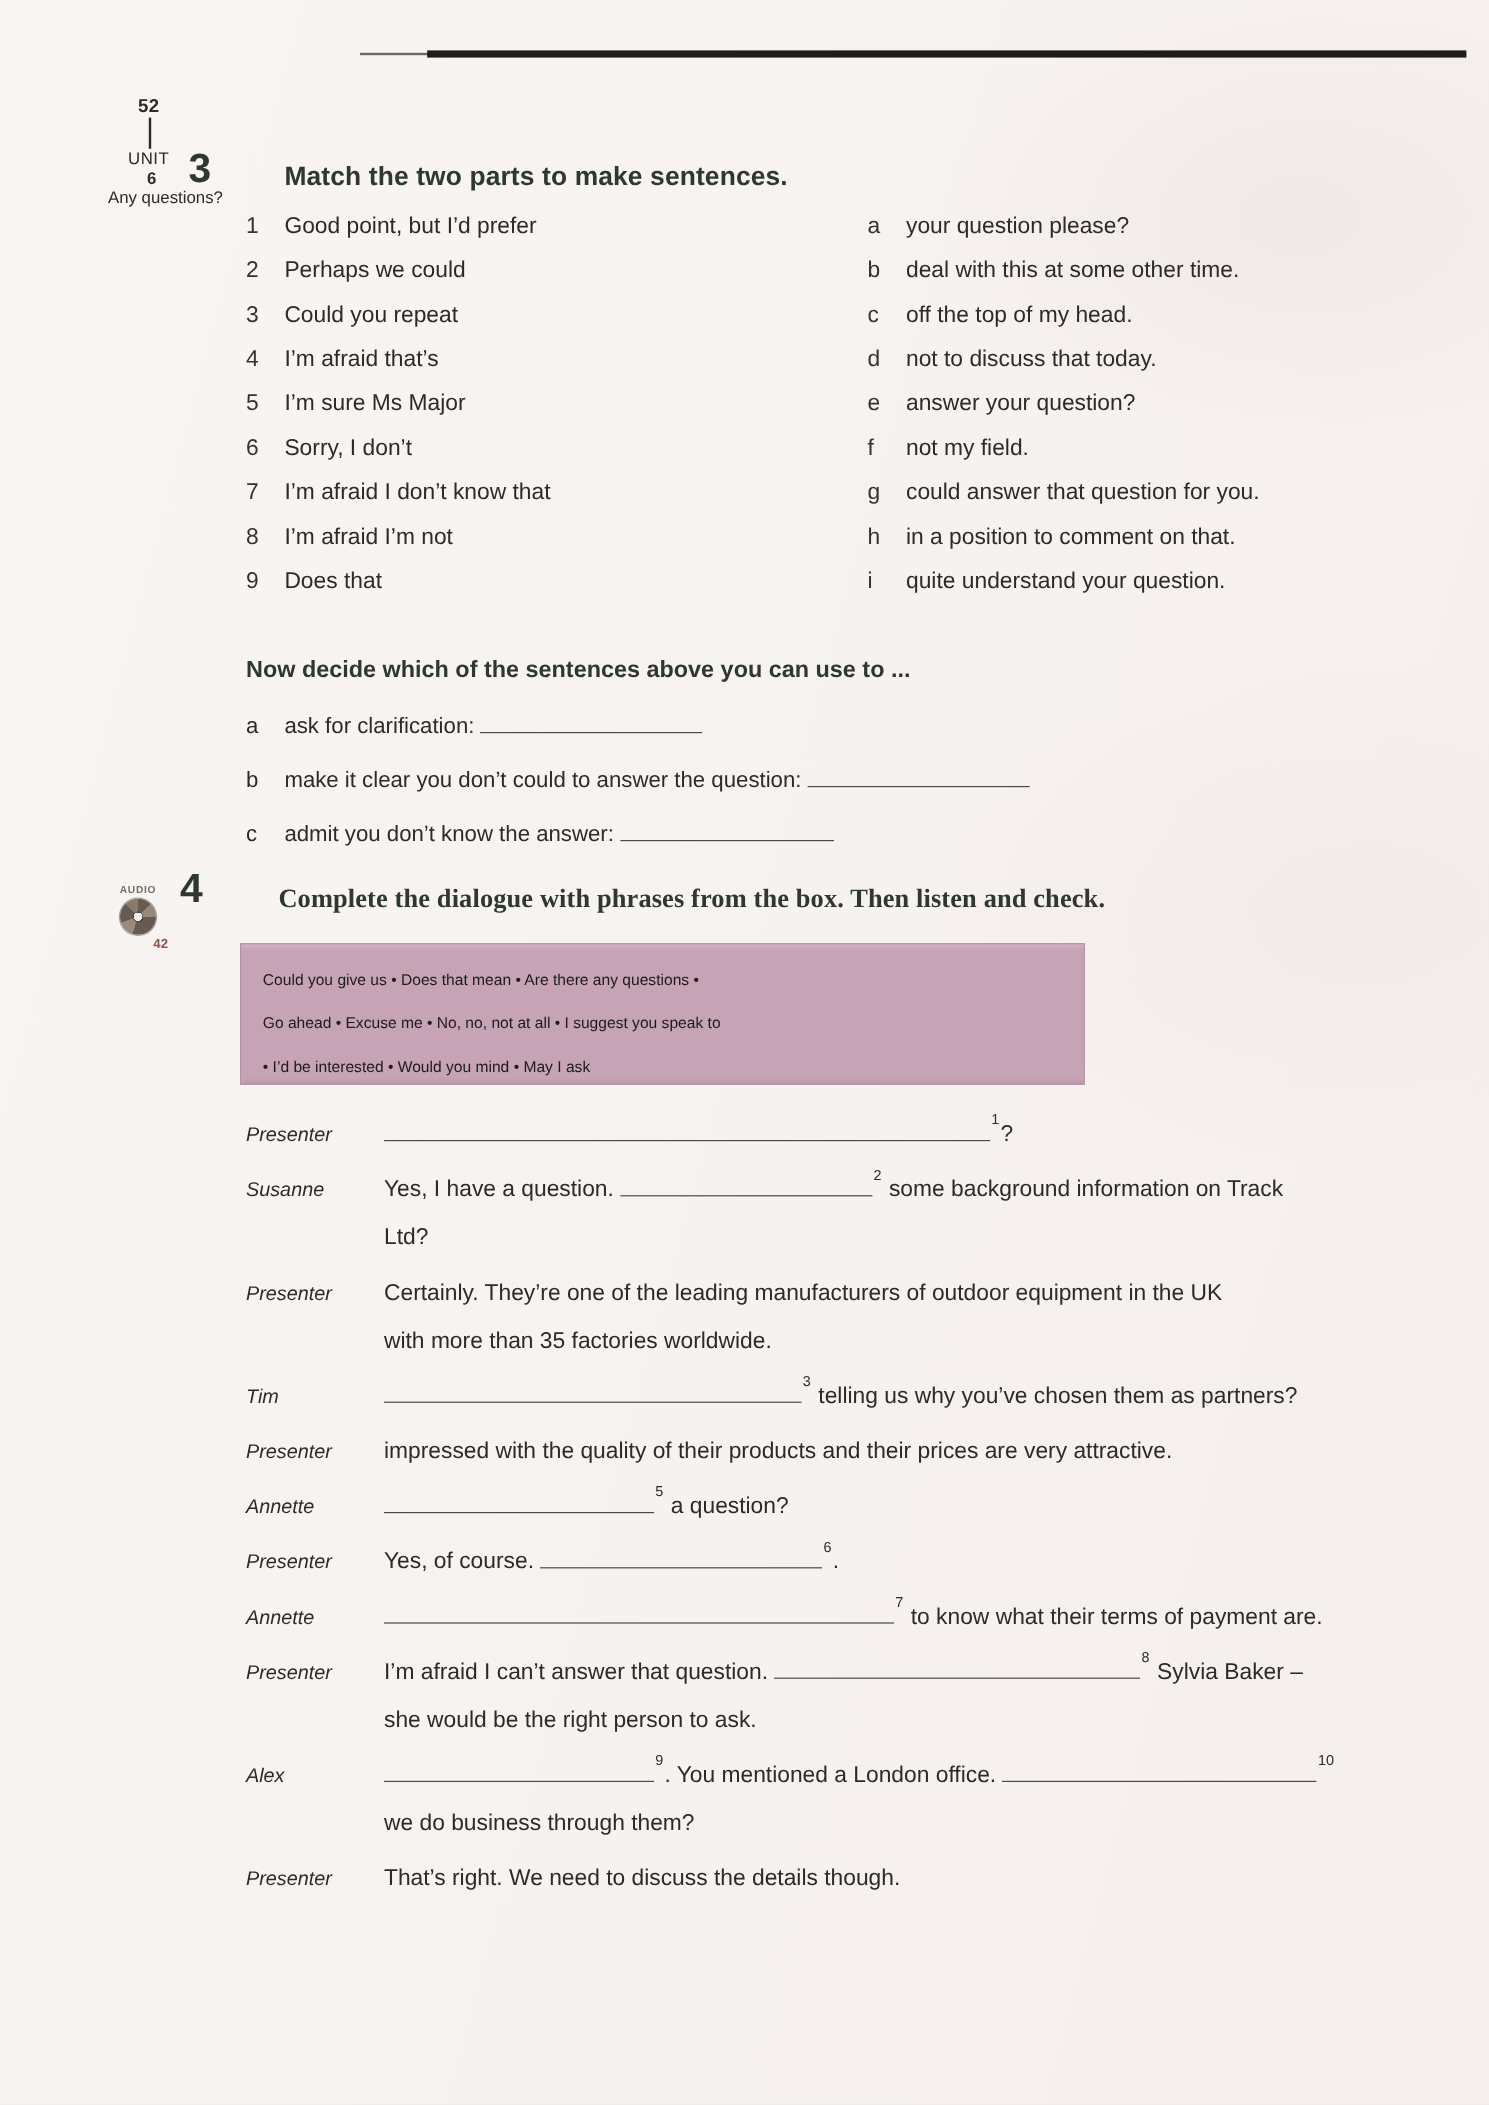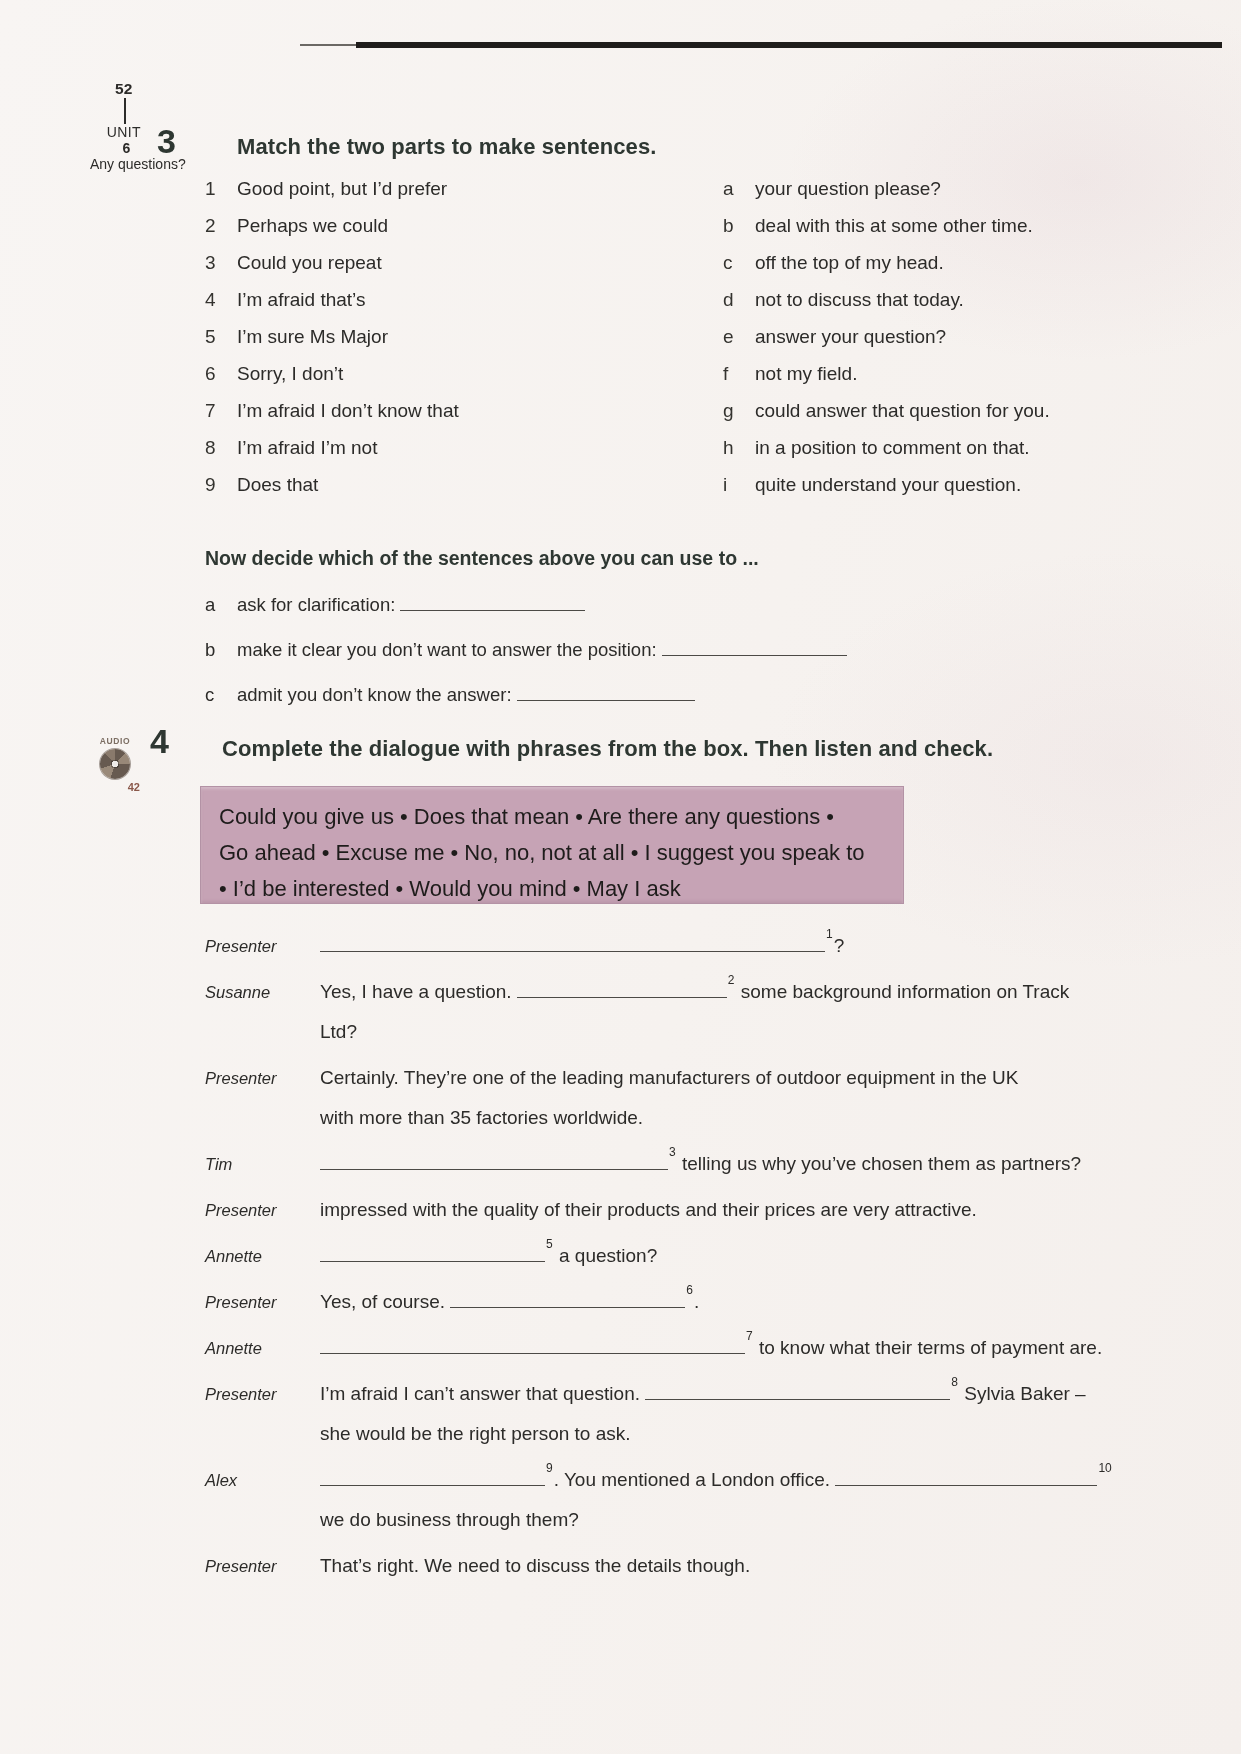--- a/index.html
+++ b/index.html
@@ -47,21 +47,21 @@
     background:
       radial-gradient(circle at 50% 50%, #efece9 0 3.5px, rgba(0,0,0,.25) 3.5px 4.5px, transparent 4.5px),
       conic-gradient(#675a50 0 12%, #988878 12% 25%, #675a50 25% 55%, #9a8a7a 55% 70%, #675a50 70% 88%, #8a7a6c 88%);
     box-shadow:0 0 0 1px rgba(90,75,65,.5);}
   .audio-num{font-size:11px;font-weight:bold;color:#8a584a;text-align:right;}
 
   
   .phrase-box{position:absolute;left:200px;top:786px;width:666px;height:92px;
     background:#c6a3b5;border:1px solid #b392a5;padding:12px 18px;
     box-shadow:inset 0 2px 3px rgba(255,255,255,.25), inset 0 -2px 3px rgba(120,85,105,.15);}
-  .phrase-line{font-size:22px;line-height:36px;color:#1e1c1b;white-space:nowrap;}
+  .phrase-line{font-size:13px;line-height:36px;color:#1e1c1b;white-space:nowrap;}
 
   
   .dialogue{position:absolute;left:205px;top:926px;width:1012px;font-size:19px;}
   .turn{display:flex;margin-bottom:6px;}
   .speaker{width:115px;flex-shrink:0;font-style:italic;font-size:16.5px;line-height:40px;color:#2c2b29;}
   .content{flex:1;}
   .dline{line-height:40px;white-space:nowrap;}
   sup.fn{font-size:12px;position:relative;top:-7px;line-height:0;margin:0 1px;}
 </style>
 </head>
@@ -118,31 +118,31 @@
       <span class="m-right">in a position to comment on that.</span>
       <span class="m-num">9</span>
       <span class="m-left">Does that</span>
       <span class="m-letter">i</span>
       <span class="m-right">quite understand your question.</span>
     </div>
 
   <div class="now-decide-heading">Now decide which of the sentences above you can use to ...</div>
   <div class="tasks" id="tasks">
       <div class="task-row"><span class="task-letter">a</span><span class="task-text">ask for clarification: </span><span class="blank" style="width: 185px;"></span></div>
-      <div class="task-row"><span class="task-letter">b</span><span class="task-text">make it clear you don’t want to answer the position: </span><span class="blank" style="width: 185px;"></span></div>
+      <div class="task-row"><span class="task-letter">b</span><span class="task-text">make it clear you don’t could to answer the question: </span><span class="blank" style="width: 185px;"></span></div>
       <div class="task-row"><span class="task-letter">c</span><span class="task-text">admit you don’t know the answer: </span><span class="blank" style="width: 178px;"></span></div>
     </div>
 
   <div class="audio-badge">
     <div class="audio-label">AUDIO</div>
     <div class="cd-icon"></div>
     <div class="audio-num">42</div>
   </div>
   <div class="ex-number" style="left:150px;top:724px;">4</div>
-  <div class="ex-heading" style="left:190px;top:736px;">Complete the dialogue with phrases from the box. Then listen and check.</div>
+  <div class="ex-heading" style="left:200px;top:736px;font-family:Liberation Serif, serif;">Complete the dialogue with phrases from the box. Then listen and check.</div>
 
   <div class="phrase-box" id="phrase-box">
       <div class="phrase-line">Could you give us  •  Does that mean  •  Are there any questions  •</div>
       <div class="phrase-line">Go ahead  •  Excuse me  •  No, no, not at all  •  I suggest you speak to</div>
       <div class="phrase-line">•  I’d be interested  •  Would you mind  •  May I ask</div>
     </div>
 
   <div class="dialogue" id="dialogue">
       <div class="turn">
         <div class="speaker">Presenter</div>

